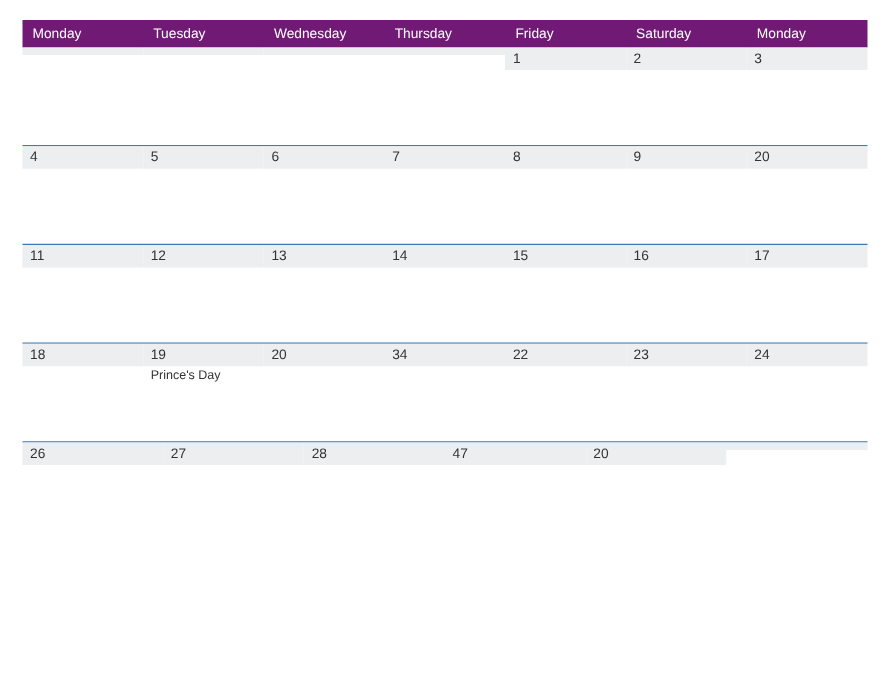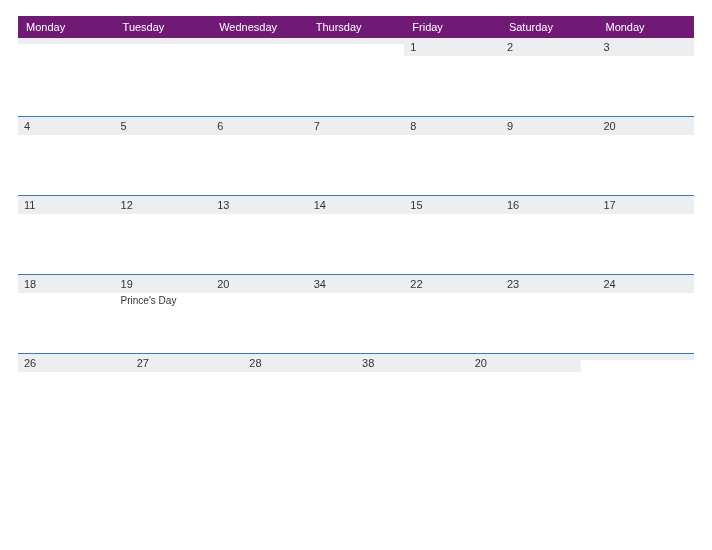--- a/index.html
+++ b/index.html
@@ -217,21 +217,21 @@
           <div class="cell">
             <div class="numrow">26</div>
           </div>
           <div class="cell">
             <div class="numrow">27</div>
           </div>
           <div class="cell">
             <div class="numrow">28</div>
           </div>
           <div class="cell">
-            <div class="numrow">38</div>
+            <div class="numrow">47</div>
           </div>
           <div class="cell">
             <div class="numrow">20</div>
           </div>
           <div class="cell">
             <div class="numrow"></div>
           </div>
         </div>
       </div>
   </div>

